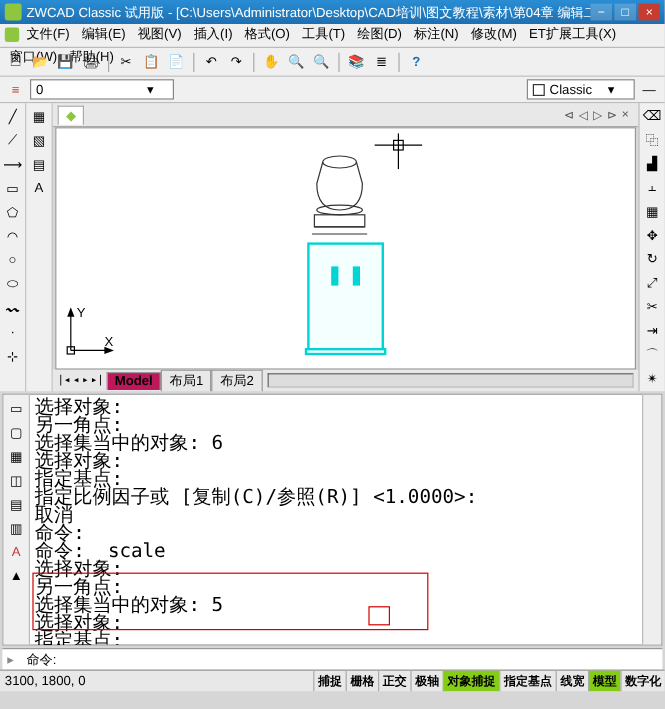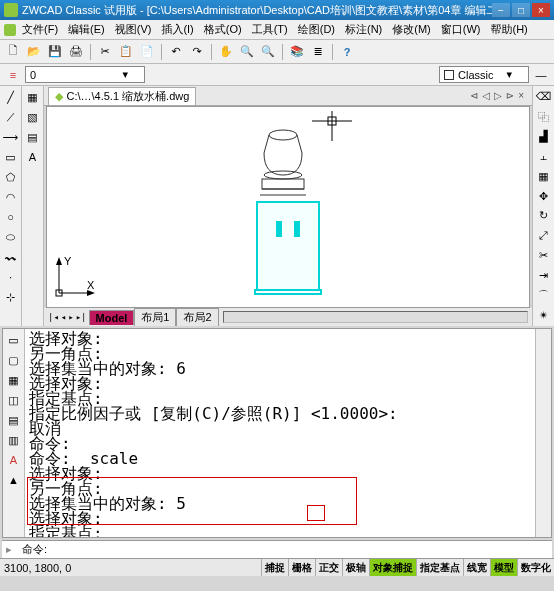--- a/index.html
+++ b/index.html
@@ -73,20 +73,21 @@
   <span class="logo" style="width:12px;height:12px;background:#8ec63f;border-radius:2px;"></span>
   <span>文件(F)</span>
   <span>编辑(E)</span>
   <span>视图(V)</span>
   <span>插入(I)</span>
   <span>格式(O)</span>
   <span>工具(T)</span>
   <span>绘图(D)</span>
   <span>标注(N)</span>
   <span>修改(M)</span>
+  <span>ET扩展工具(X)</span>
   <span>窗口(W)</span>
   <span>帮助(H)</span>
 </div>
 
 <div class="toolbar">
   <div class="tbtn">🗋</div>
   <div class="tbtn">📂</div>
   <div class="tbtn">💾</div>
   <div class="tbtn">🖨</div>
   <div class="sep"></div>
@@ -140,21 +141,20 @@
     <div class="st">▦</div>
     <div class="st">▧</div>
     <div class="st">▤</div>
     <div class="st">A</div>
   </div>
 
   <div class="canvaswrap">
     <div class="doctab">
       <div class="dtab">
         <span style="color:#8ec63f">◆</span>
-        <span>C:\…\4.5.1 缩放水桶.dwg</span>
       </div>
       <div class="docnav">
         <span>⊲</span>
         <span>◁</span>
         <span>▷</span>
         <span>⊳</span>
         <span>×</span>
       </div>
     </div>
     <div class="canvas">

